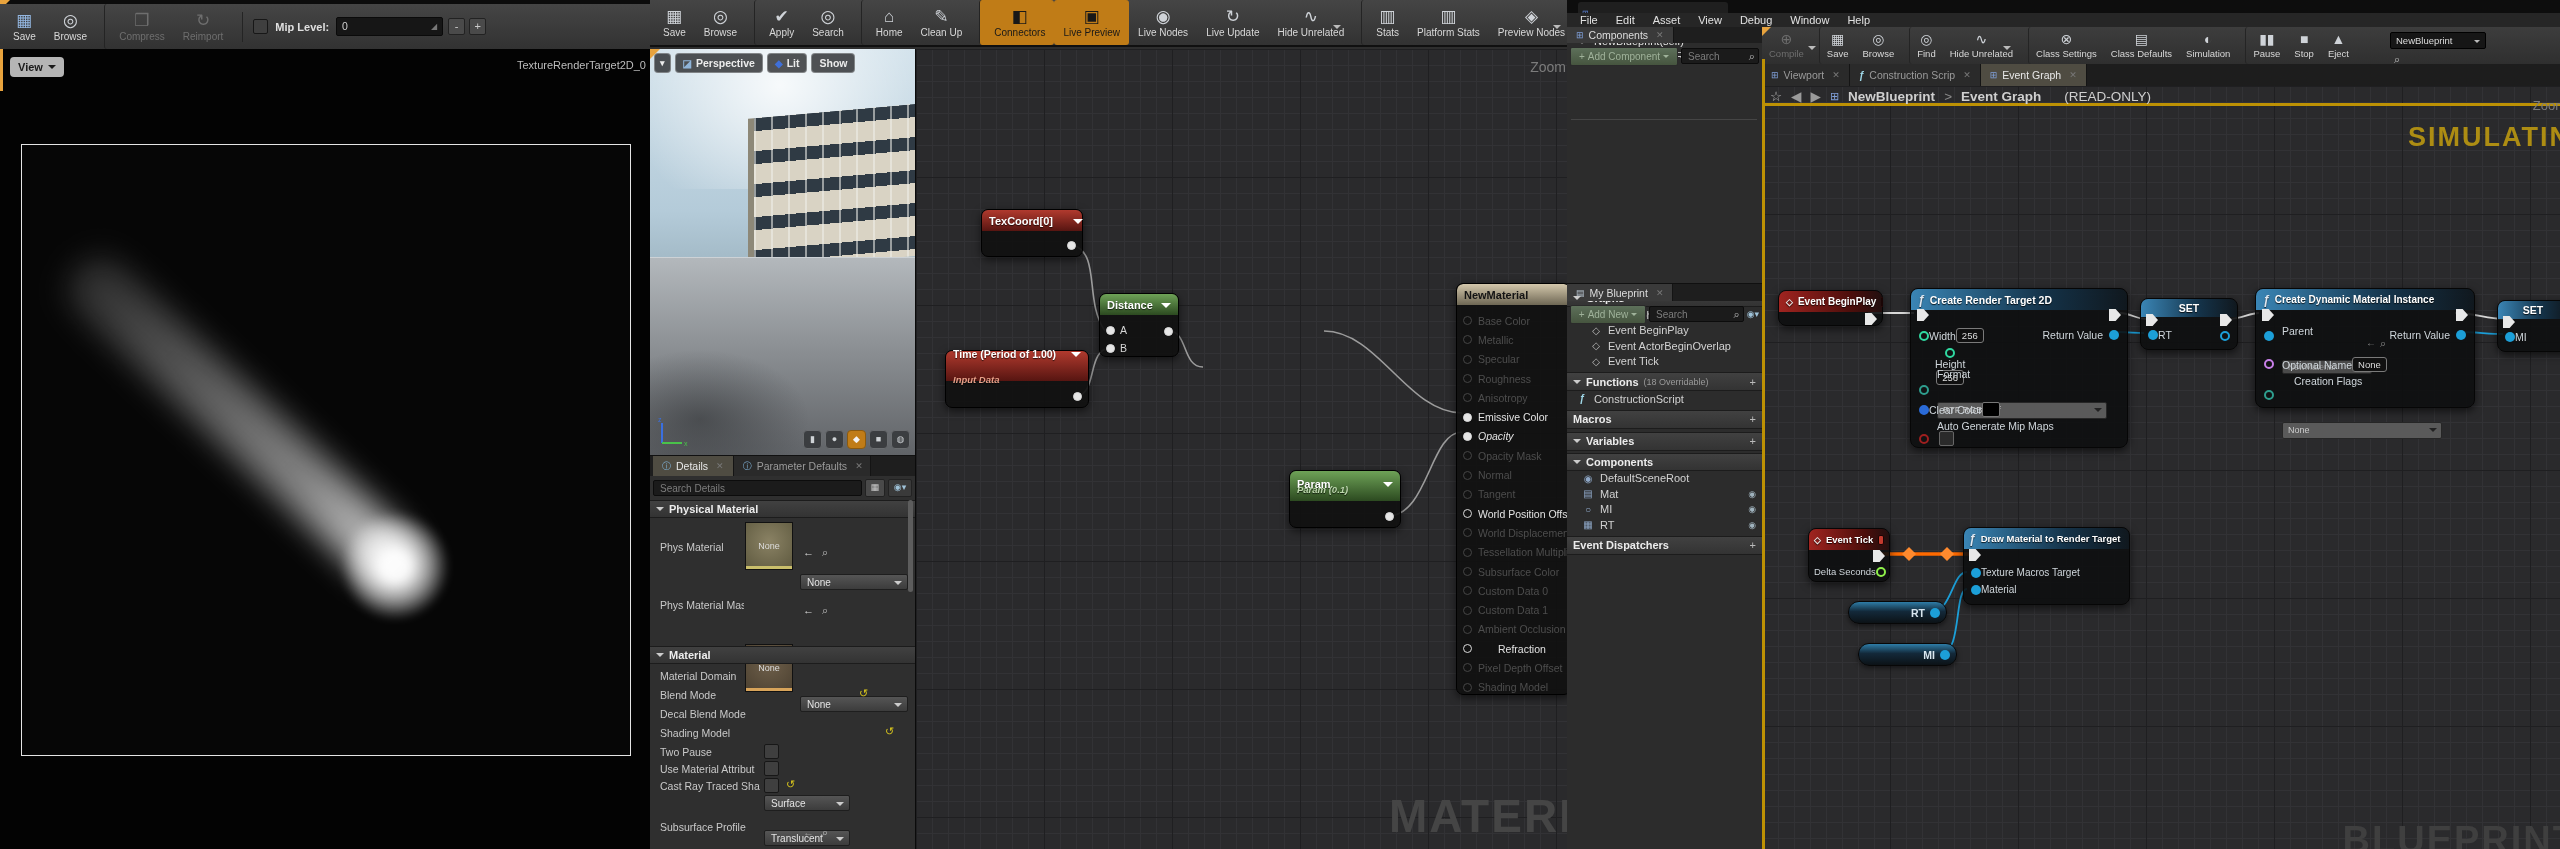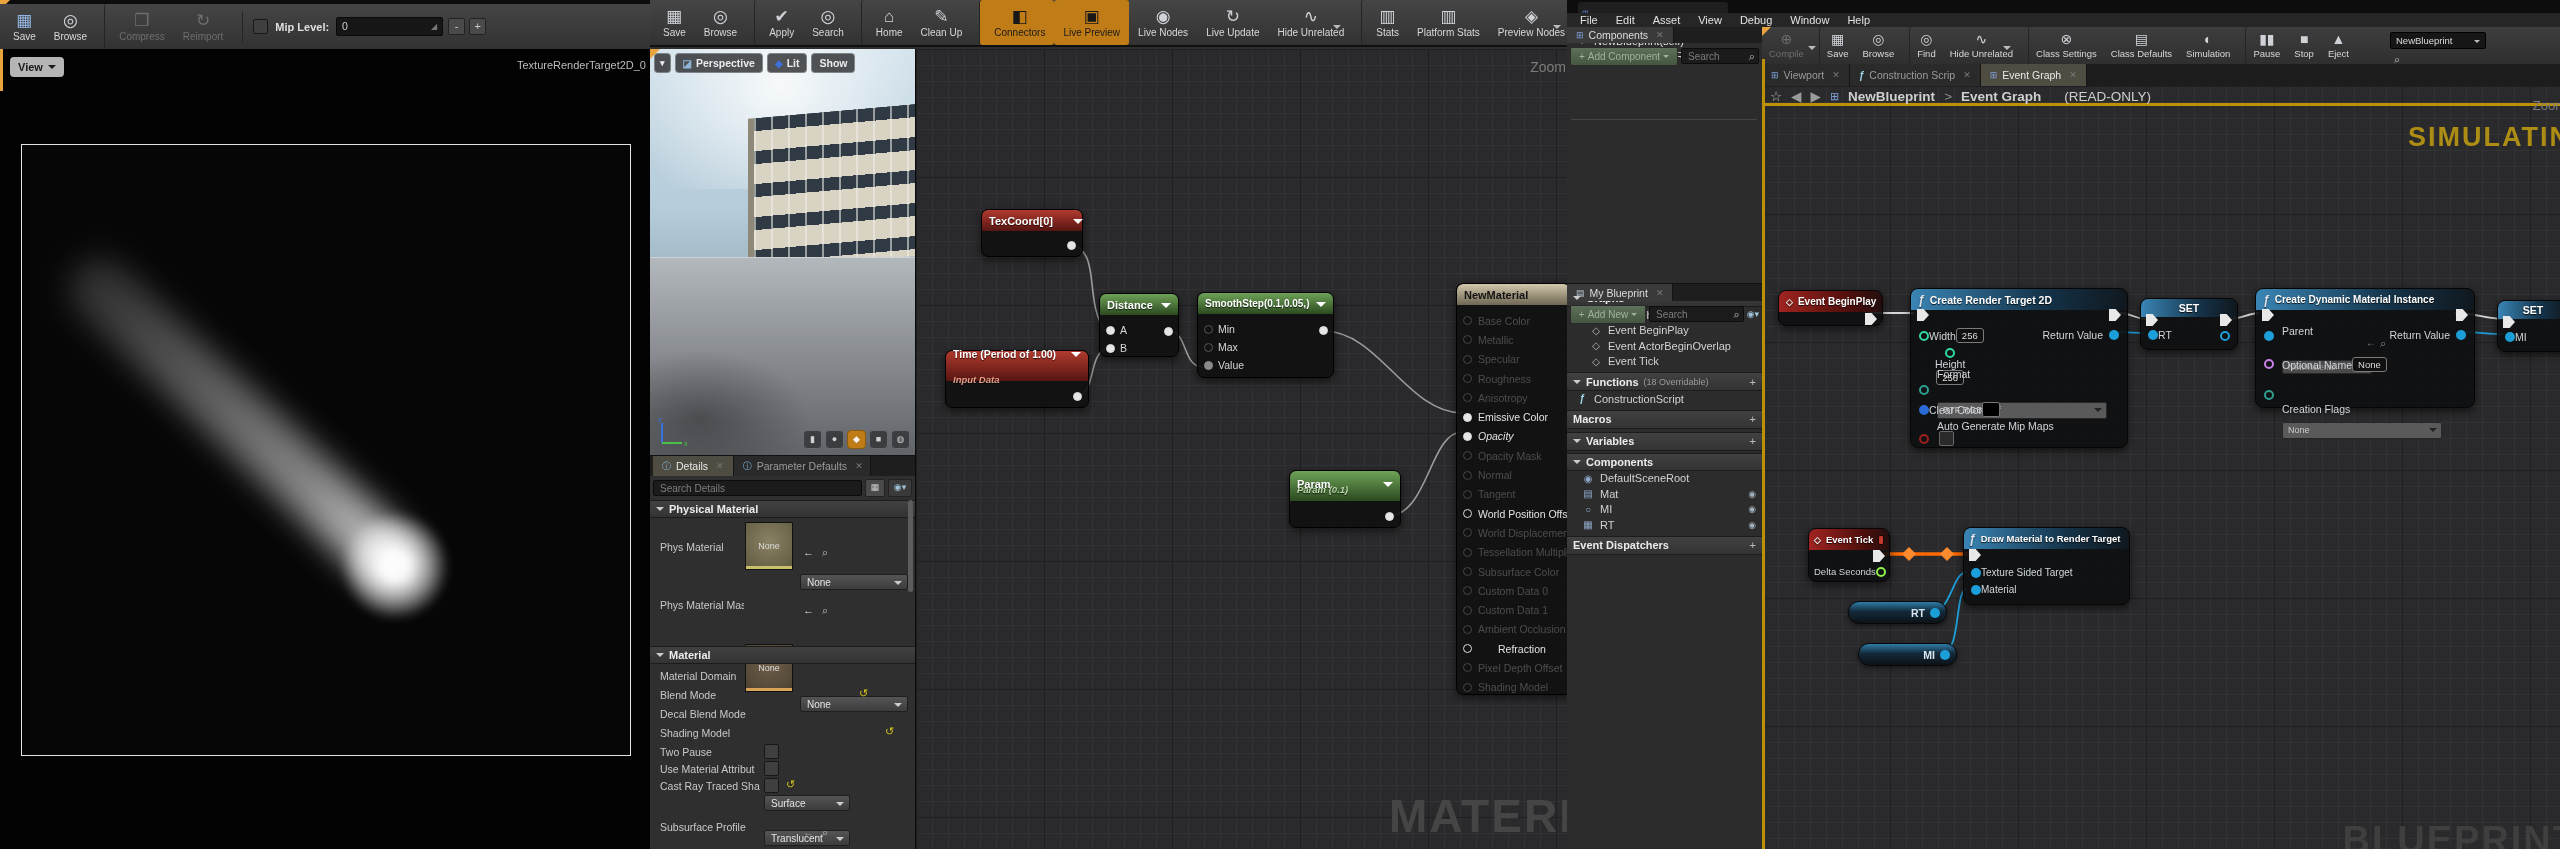--- a/index.html
+++ b/index.html
@@ -381,39 +381,20 @@
           <span class="mpin fill"></span>
           <span>A</span>
         </div>
       <div class="mrow">
           <span class="mpin fill"></span>
           <span>B</span>
         </div>
       <span class="mpin fill outpin" style="right:5px;top:33px;"></span>
     </div>
 
-    <div class="mnode" style="left:281px;top:243px;width:135px;height:84px;">
-      <div class="mhdr hdr-green" style="font-size:10px;">
-          <span>SmoothStep(0.1,0.05,)</span>
-          <span class="mcaret"></span>
-        </div>
-      <div class="mrow" style="margin-top:6px;">
-          <span class="mpin" style="border-color:#555;"></span>
-          <span>Min</span>
-        </div>
-      <div class="mrow">
-          <span class="mpin" style="border-color:#555;"></span>
-          <span>Max</span>
-        </div>
-      <div class="mrow">
-          <span class="mpin fill" style="background:#8a8a8a;border-color:#8a8a8a;"></span>
-          <span>Value</span>
-        </div>
-      <span class="mpin fill outpin" style="right:5px;top:33px;"></span>
-    </div>
 
     <div class="mnode" style="left:29px;top:301px;width:142px;height:56px;">
       <div class="mhdr hdr-red" style="height:30px;flex-wrap:wrap;align-content:center;">
         <div style="width:100%;display:flex;align-items:center;">
           <span style="font-size:10.5px;">Time (Period of 1.00)</span>
           <span class="mcaret"></span>
         </div>
         <span class="msub" style="margin-top:-6px;">Input Data</span>
       </div>
       <span class="mpin fill outpin" style="right:6px;bottom:6px;"></span>
@@ -882,21 +863,21 @@
         </div>
       <span class="bpin p-obj abs" style="left:8px;top:42px;"></span>
       <div class="bdrop abs" style="left:26px;top:50px;width:78px;height:12px;line-height:12px;font-size:8.5px;color:#9a9a9a;background:#4a4a4a;"><span>NewMaterial</span></div>
       <span class="abs" style="left:110px;top:48px;color:#8a8a8a;font-size:10px;">←</span>
       <span class="abs mag" style="left:124px;top:48px;color:#8a8a8a;">⌕</span>
       <div class="brow" style="left:26px;top:68px;">
           <span>Optional Name</span>
           <span class="valbox">None</span>
         </div>
       <span class="bpin p-name abs" style="left:8px;top:70px;"></span>
-      <div class="brow" style="left:26px;top:86px;margin-top:28px;">
+      <div class="brow" style="left:38px;top:86px;">
           <span>Creation Flags</span>
         </div>
       <span class="bpin p-enum abs" style="left:8px;top:101px;"></span>
       <div class="bdrop abs" style="left:26px;top:98px;width:148px;"><span>None</span></div>
       <div class="brow" style="right:24px;top:40px;">
           <span>Return Value</span>
         </div>
       <span class="bpin p-obj abs" style="right:8px;top:41px;"></span>
     </div>
 
@@ -926,21 +907,21 @@
 
     <div class="bnode" style="left:201px;top:441px;width:165px;height:76px;">
       <div class="bhdr bhdr-blue" style="font-size:9.5px;padding:0 5px;">
         <span class="fico">ƒ</span>
         <span>Draw Material to Render Target</span>
       </div>
       <span class="exec abs" style="left:5px;top:21px;"></span>
       <span class="exec hollow abs" style="right:5px;top:21px;"></span>
       <div class="brow" style="left:7px;top:39px;font-size:10px;">
           <span class="bpin p-obj"></span>
-          <span>Texture Sided Target</span>
+          <span>Texture Macros Target</span>
         </div>
       <div class="brow" style="left:7px;top:56px;font-size:10px;">
           <span class="bpin p-obj"></span>
           <span>Material</span>
         </div>
     </div>
 
     <div class="capsule" style="left:86px;top:515px;width:85px;">
       <span>RT</span>
       <span class="bpin p-obj"></span>

